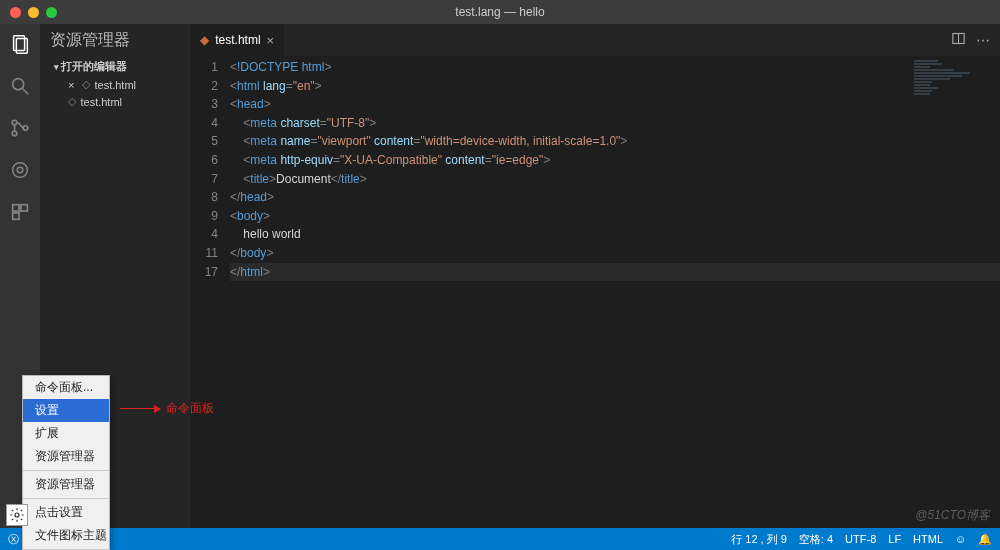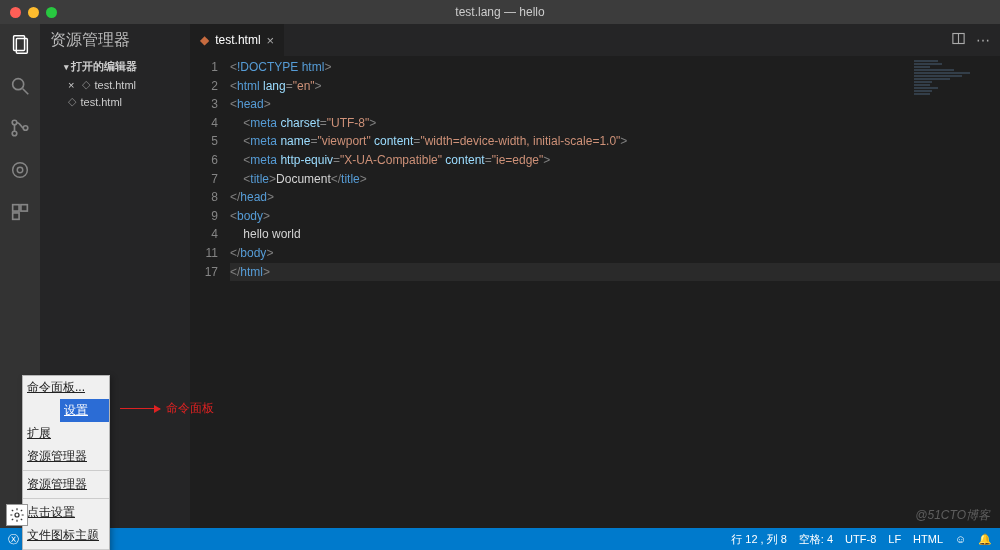--- a/index.html
+++ b/index.html
@@ -10,21 +10,21 @@
 .dot { width:11px; height:11px; border-radius:50%; }
 .dot.r{background:#ff5f57;} .dot.y{background:#febc2e;} .dot.g{background:#28c840;}
 .titlebar .title { margin:0 auto; color:#ccc; font-size:12px; }
 .body { display:flex; height:504px; }
 .activity { width:40px; background:#333333; display:flex; flex-direction:column; align-items:center; padding-top:8px; gap:18px; }
 .activity .ico { width:24px; height:24px; color:#858585; display:flex; align-items:center; justify-content:center; }
 .activity .ico.active { color:#fff; }
 .activity .ico svg { width:22px; height:22px; }
 .sidebar { width:150px; background:#252526; color:#bbb; font-size:11px; }
 .sidebar .hdr { padding:6px 10px; font-size:16px; color:#bbb; }
-.sidebar .sec { padding:2px 8px 2px 24px; font-weight:bold; color:#ccc; font-size:11px; }
+.sidebar .sec { padding:2px 8px 2px 14px; font-weight:bold; color:#ccc; font-size:11px; }
 .sidebar .sec::before { content:"▾ "; font-size:9px; }
 .sidebar .item { padding:2px 8px 2px 28px; color:#ccc; font-size:11px; display:flex; align-items:center; gap:4px; }
 .sidebar .item .x { color:#ccc; width:10px; }
 .sidebar .item .bullet { color:#888; }
 .editor { flex:1; background:#1e1e1e; display:flex; flex-direction:column; position:relative; }
 .tabs { height:32px; background:#252526; display:flex; align-items:stretch; }
 .tab { background:#1e1e1e; color:#fff; padding:0 10px; display:flex; align-items:center; gap:6px; font-size:12px; border-right:1px solid #252526; }
 .tab .dotico { color:#c76b3f; }
 .tab .close { color:#aaa; font-size:13px; }
 .tabs .actions { margin-left:auto; display:flex; align-items:center; gap:10px; padding-right:10px; color:#aaa; font-size:14px; }
@@ -32,22 +32,22 @@
 .gutter { width:40px; text-align:right; color:#858585; padding-right:12px; }
 .lines { flex:1; white-space:pre; color:#d4d4d4; }
 .lines .line.cur { background:#2a2a2a; }
 .t-tag{color:#569cd6;} .t-attr{color:#9cdcfe;} .t-str{color:#ce9178;} .t-punc{color:#808080;} .t-doctype{color:#569cd6;} .t-text{color:#d4d4d4;} .t-br{color:#808080;}
 .minimap { position:absolute; right:6px; top:36px; width:80px; height:80px; opacity:.35; }
 .minimap .ml { height:2px; margin-bottom:1px; background:#5a7a9a; }
 .statusbar { height:22px; background:#007acc; color:#fff; display:flex; align-items:center; font-size:11px; padding:0 8px; justify-content:space-between; }
 .statusbar .left, .statusbar .right { display:flex; gap:12px; align-items:center; }
 .statusbar .seg { display:flex; align-items:center; gap:3px; }
 .menu { position:absolute; left:22px; top:375px; width:88px; background:#f0f0f0; border:1px solid #b5b5b5; box-shadow:2px 2px 6px rgba(0,0,0,.3); font-size:12px; color:#222; z-index:10; }
-.menu .mi { padding:3px 4px; white-space:nowrap;text-decoration:underline; }
-.menu .mi.sel { background:#2b6cd5; color:#fff;margin-left:37px; }
+.menu .mi { padding:3px 12px; white-space:nowrap; }
+.menu .mi.sel { background:#2b6cd5; color:#fff; }
 .menu hr { border:none; border-top:1px solid #ccc; margin:2px 0; }
 .gear-corner { position:absolute; left:6px; bottom:24px; width:22px; height:22px; background:#fff; border:1px solid #999; display:flex; align-items:center; justify-content:center; z-index:11; }
 .gear-corner svg { width:16px; height:16px; }
 .arrow { position:absolute; left:120px; top:400px; color:#d22; font-size:12px; display:flex; align-items:center; gap:6px; z-index:9; }
 .arrow .line { width:40px; height:1px; background:#d22; position:relative; }
 .arrow .line::after { content:""; position:absolute; right:-1px; top:-3px; border-left:7px solid #d22; border-top:4px solid transparent; border-bottom:4px solid transparent; }
 .watermark { position:absolute; right:10px; bottom:26px; color:#888; font-size:12px; font-style:italic; opacity:.6; }
 .outline { position:absolute; left:42px; bottom:22px; color:#ccc; font-size:11px; }
 .outline::before { content:"▸ "; font-size:9px; }
 </style>
@@ -166,21 +166,21 @@
   </div>
 
   <div class="outline">大纲</div>
 
   <div class="statusbar">
     <div class="left">
       <span class="seg">ⓧ <span>0</span></span>
       <span class="seg">⚠ <span>0</span></span>
     </div>
     <div class="right">
-      <span class="seg">行 12 , 列 8</span>
+      <span class="seg">行 12 , 列 9</span>
       <span class="seg">空格: 4</span>
       <span class="seg">UTF-8</span>
       <span class="seg">LF</span>
       <span class="seg">HTML</span>
       <span class="seg">☺</span>
       <span class="seg">🔔</span>
     </div>
   </div>
 
   <div class="gear-corner">

